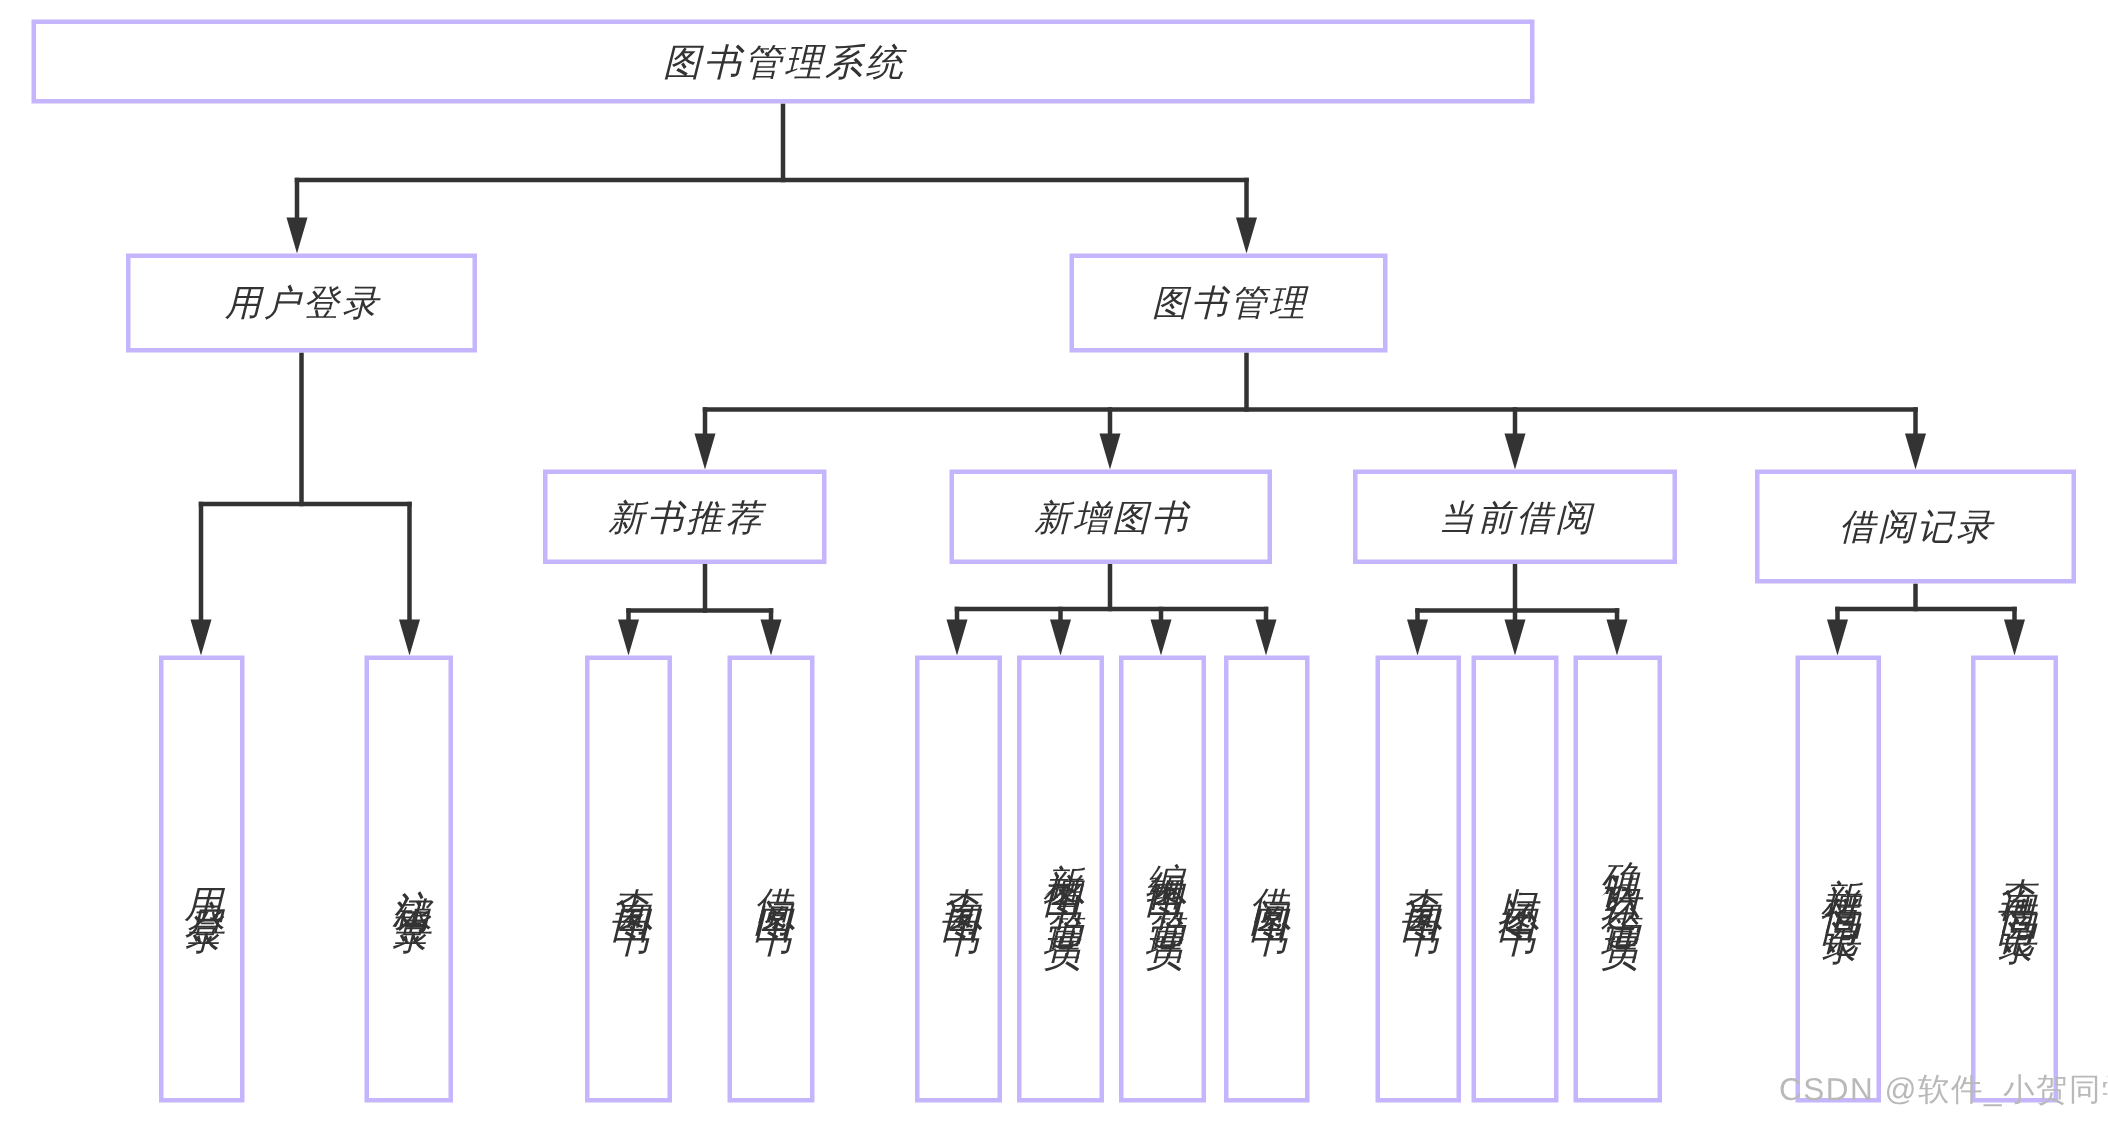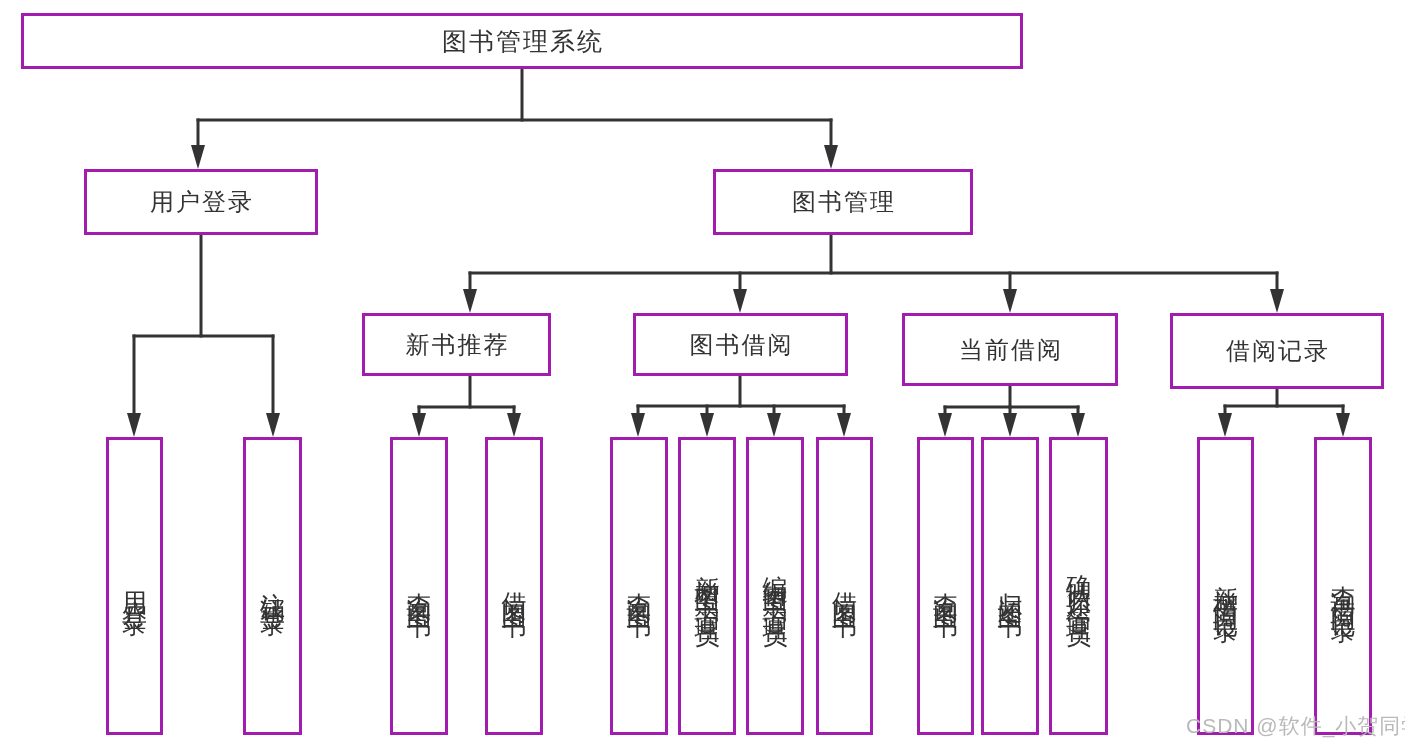--- a/index.html
+++ b/index.html
@@ -2,23 +2,24 @@
 <html><head>
 <meta charset="utf-8">
 <style>
   html,body{margin:0;padding:0;background:#ffffff;}
   .canvas{
     position:relative;width:1405px;height:747px;background:#ffffff;
     font-family:"Liberation Sans",sans-serif;overflow:hidden;
   }
   .node{
     position:absolute;box-sizing:border-box;
-    border:3px solid #a21caf;background:#ffffff;color:#333333;
+    border:3px solid #c4b5fd;background:#ffffff;color:#333333;
     display:flex;align-items:center;justify-content:center;
     text-align:center;
+    font-style:italic;
   }
   .h{font-size:24px;letter-spacing:2px;text-indent:2px;white-space:nowrap;}
   .root{font-size:25px;}
   .v{
     writing-mode:vertical-rl;text-orientation:mixed;
     font-size:25px;letter-spacing:7px;line-height:1;
   }
   .wires{position:absolute;left:0;top:0;pointer-events:none;}
   .watermark{
     position:absolute;left:1186px;top:712px;
@@ -81,25 +82,25 @@
       <line x1="1225" y1="406" x2="1343" y2="406" stroke="#333333" stroke-width="3" stroke-linecap="square"></line>
       <line x1="1225" y1="406" x2="1225" y2="419" stroke="#333333" stroke-width="3" stroke-linecap="square"></line>
       <polygon points="1218,413 1232,413 1225,437" fill="#333333"></polygon>
       <line x1="1343" y1="406" x2="1343" y2="419" stroke="#333333" stroke-width="3" stroke-linecap="square"></line>
       <polygon points="1336,413 1350,413 1343,437" fill="#333333"></polygon>
     </svg>
 
   <div class="node h root" style="left:21px;top:13px;width:1002px;height:56px">图书管理系统</div>
 
   <div class="node h" style="left:84px;top:169px;width:234px;height:66px">用户登录</div>
-  <div class="node h" style="left:713px;top:169px;width:260px;height:66px">图书管理</div>
+  <div class="node h" style="left:713px;top:169px;width:212px;height:66px">图书管理</div>
 
   <div class="node h" style="left:362px;top:313px;width:189px;height:63px">新书推荐</div>
-  <div class="node h" style="left:633px;top:313px;width:215px;height:63px">图书借阅</div>
-  <div class="node h" style="left:902px;top:313px;width:216px;height:73px">当前借阅</div>
+  <div class="node h" style="left:633px;top:313px;width:215px;height:63px">新增图书</div>
+  <div class="node h" style="left:902px;top:313px;width:216px;height:63px">当前借阅</div>
   <div class="node h" style="left:1170px;top:313px;width:214px;height:76px">借阅记录</div>
 
   <div class="node v" style="left:106px;top:437px;width:57px;height:298px">用户登录</div>
   <div class="node v" style="left:243px;top:437px;width:59px;height:298px">注销登录</div>
 
   <div class="node v" style="left:390px;top:437px;width:58px;height:298px">查询图书</div>
   <div class="node v" style="left:485px;top:437px;width:58px;height:298px">借阅图书</div>
 
   <div class="node v" style="left:610px;top:437px;width:58px;height:298px">查询图书</div>
   <div class="node v" style="left:678px;top:437px;width:58px;height:298px">新增图书（管理员）</div>

